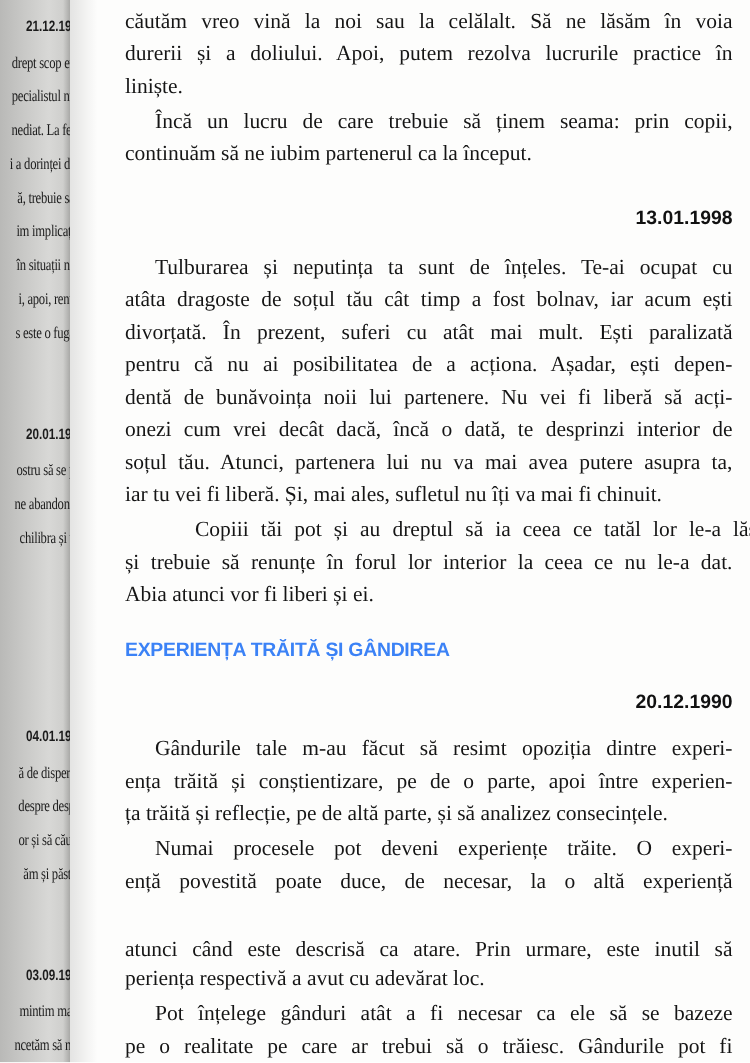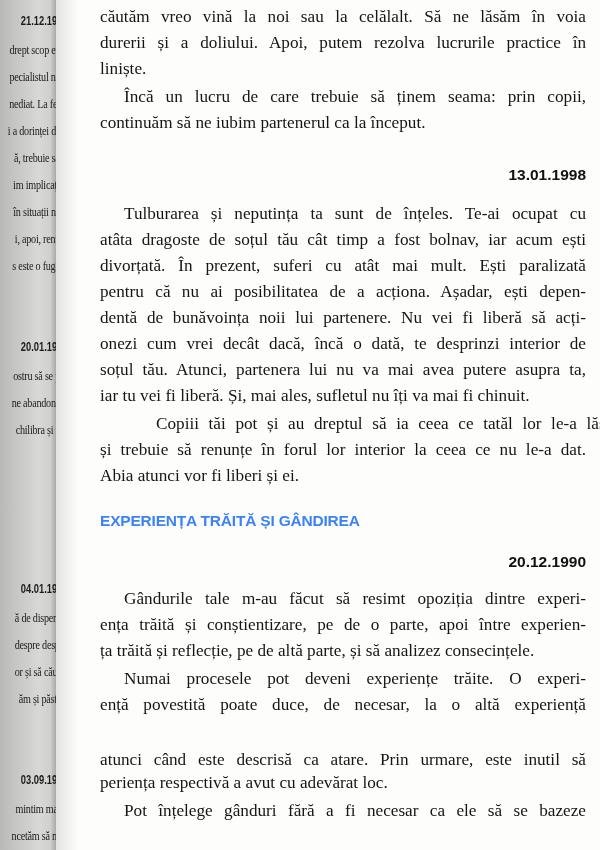--- a/index.html
+++ b/index.html
@@ -153,15 +153,16 @@
       <div class="line last" style="top: 463px;">Abia atunci vor fi liberi și ei.</div>
       <div class="heading" style="top: 512px;">EXPERIENȚA TRĂITĂ ȘI GÂNDIREA</div>
       <div class="date" style="top: 553px;">20.12.1990</div>
       <div class="line indent" style="top: 586px;">Gândurile tale m-au făcut să resimt opoziția dintre experi-</div>
       <div class="line" style="top: 612px;">ența trăită și conștientizare, pe de o parte, apoi între experien-</div>
       <div class="line last" style="top: 638px;">ța trăită și reflecție, pe de altă parte, și să analizez consecințele.</div>
       <div class="line indent" style="top: 666px;">Numai procesele pot deveni experiențe trăite. O experi-</div>
       <div class="line" style="top: 692px;">ență povestită poate duce, de necesar, la o altă experiență</div>
       <div class="line" style="top: 718px; margin-top: 29px;">atunci când este descrisă ca atare. Prin urmare, este inutil să</div>
       <div class="line last" style="top: 770px;">periența respectivă a avut cu adevărat loc.</div>
-      <div class="line indent" style="top: 798px;">Pot înțelege gânduri fără a fi necesar ca ele să se bazeze</div>
+      <div class="line indent" style="top: 798px;">Pot înțelege gânduri atât a fi necesar ca ele să se bazeze</div>
+      <div class="line" style="top: 824px;">pe o realitate pe care ar trebui să o trăiesc. Gândurile pot fi</div>
     </div>
 </div>
 
 </body></html>

